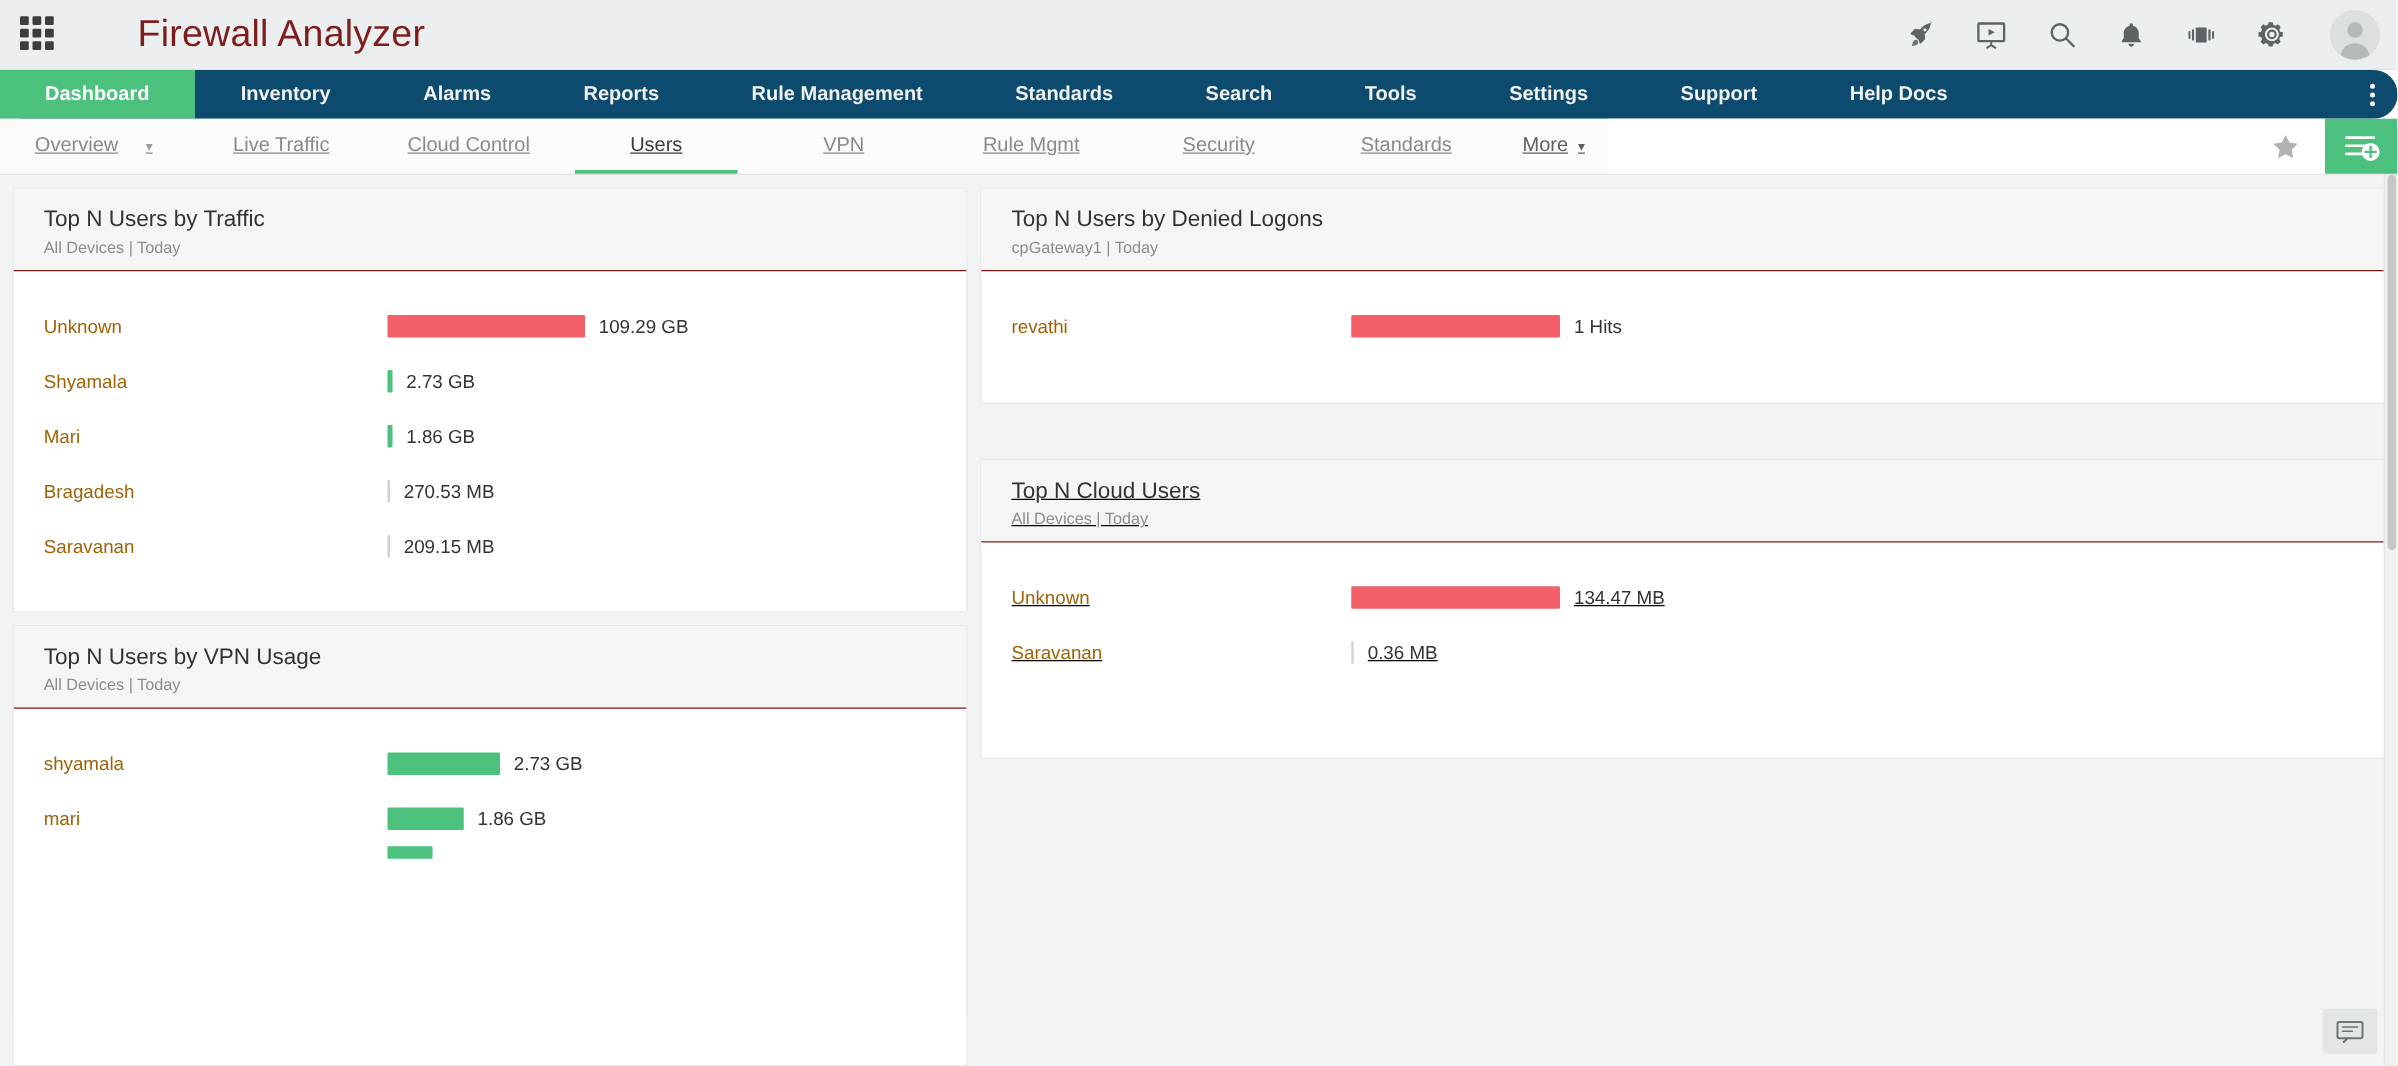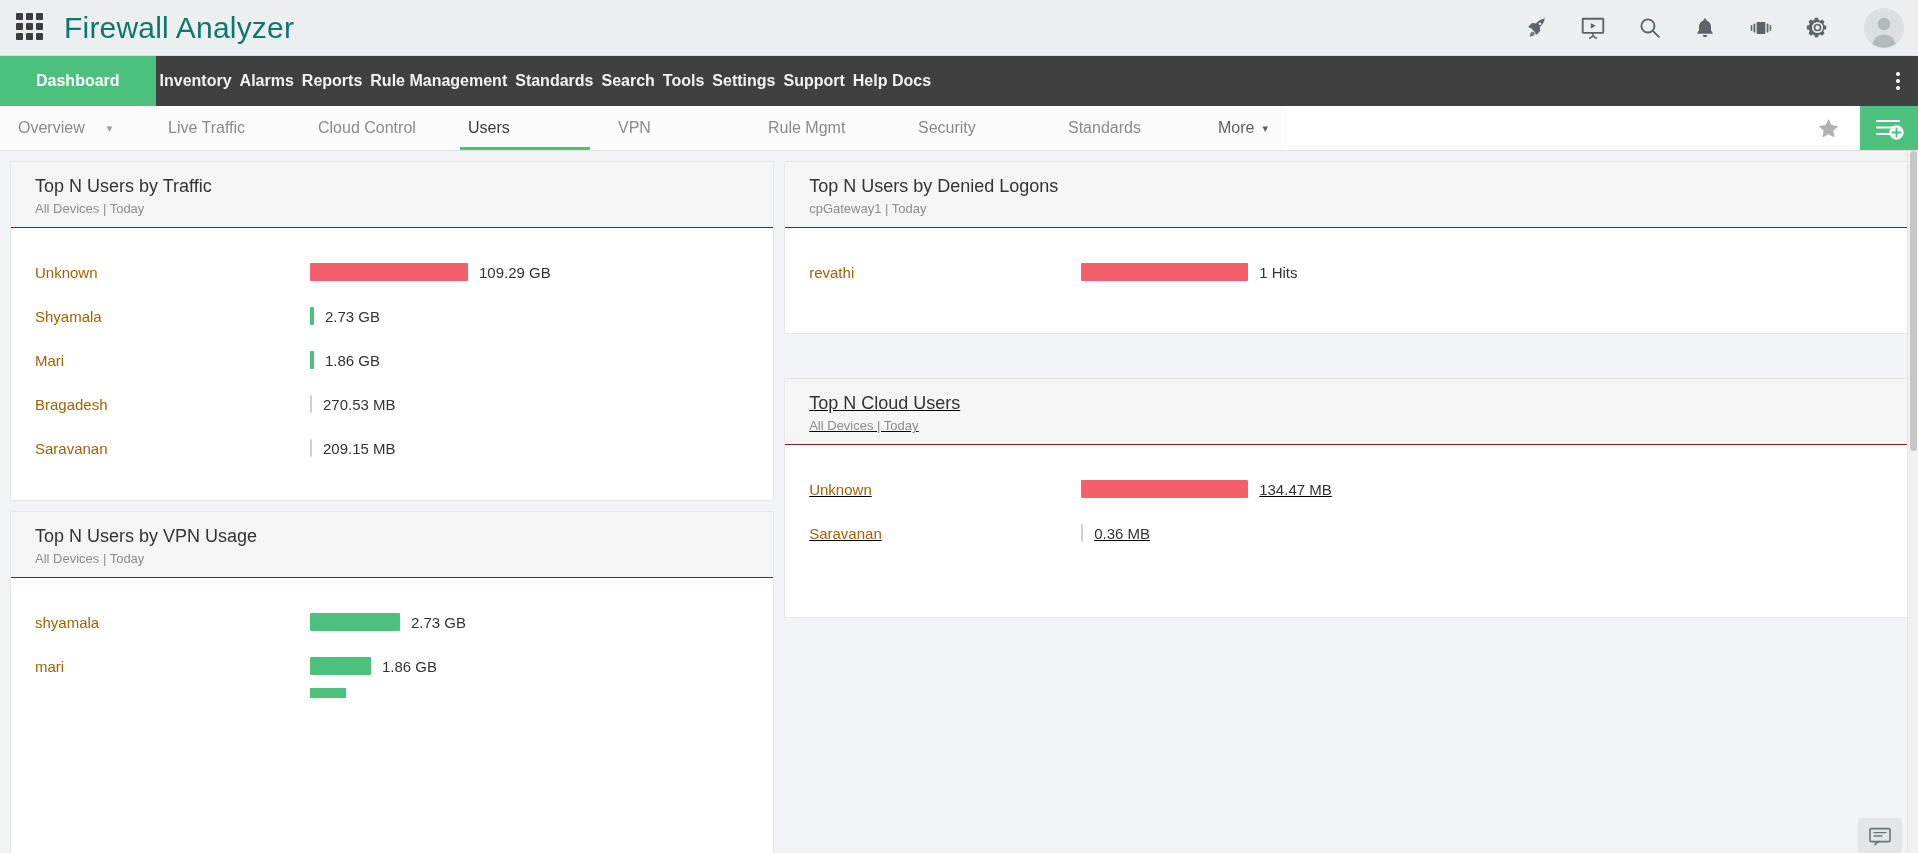--- a/index.html
+++ b/index.html
@@ -26,23 +26,24 @@
     grid-template-columns: repeat(3, 7px);
     grid-template-rows: repeat(3, 7px);
     gap: 3px;
     margin-right: 18px;
     cursor: pointer;
   }
   .grid-icon i { background: #3d3d3d; border-radius: 1px; display: block; }
   .app-title {
     font-size: 30px;
     font-weight: 400;
-    color: #0f766e;
+    color: #7f1d1d;
     letter-spacing: .2px;
     white-space: nowrap;
+    margin-left: 46px;
   }
   .header-right {
     margin-left: auto;
     display: flex;
     align-items: center;
     gap: 30px;
   }
   .hicon {
     width: 26px; height: 26px;
     display: flex; align-items: center; justify-content: center;
@@ -56,29 +57,30 @@
     background: #dcdfe0;
     display: flex; align-items: flex-end; justify-content: center;
     overflow: hidden;
     cursor: pointer;
     margin-left: 4px;
   }
   .avatar-wrap { position: relative; width: 40px; height: 40px; }
 
   
   .mainnav {
-    height: 50px;
-    background: #404040;
+    height: 39px;
+    background: #0c4a6e;
     display: flex;
     align-items: stretch;
     position: relative;
+    border-radius: 19px;
   }
   .mainnav .item {
     display: flex; align-items: center;
-    padding: 0 4px;
+    padding: 0 37px;
     color: #f2f2f2;
     font-size: 16px;
     font-weight: 700;
     white-space: nowrap;
     cursor: pointer;
   }
   .mainnav .item.active { background: #4cc07d; color: #ffffff; }
   .mainnav .item.first { padding: 0 36px; }
   .dots-menu {
     margin-left: auto;
@@ -93,28 +95,29 @@
   
   .subnav {
     height: 45px;
     background: #fbfbfb;
     display: flex;
     align-items: stretch;
     border-bottom: 1px solid #e3e3e3;
     position: relative;
   }
   .subnav .tab {
-    display: flex; align-items: center; 
+    display: flex; align-items: center; justify-content: center;
     min-width: 150px;
     padding: 0 18px;
     font-size: 16px;
     color: #8a8a8a;
     cursor: pointer;
     position: relative;
     white-space: nowrap;
+    text-decoration: underline;
   }
   .subnav .tab.active { color: #3b3b3b; }
   .subnav .tab.active::after {
     content: ""; position: absolute; left: 10px; right: 10px; bottom: 0;
     height: 3px; background: #4cc07d;
   }
   .subnav .tab .chev {
     margin-left: 22px;
     font-size: 11px;
     color: #9a9a9a;

